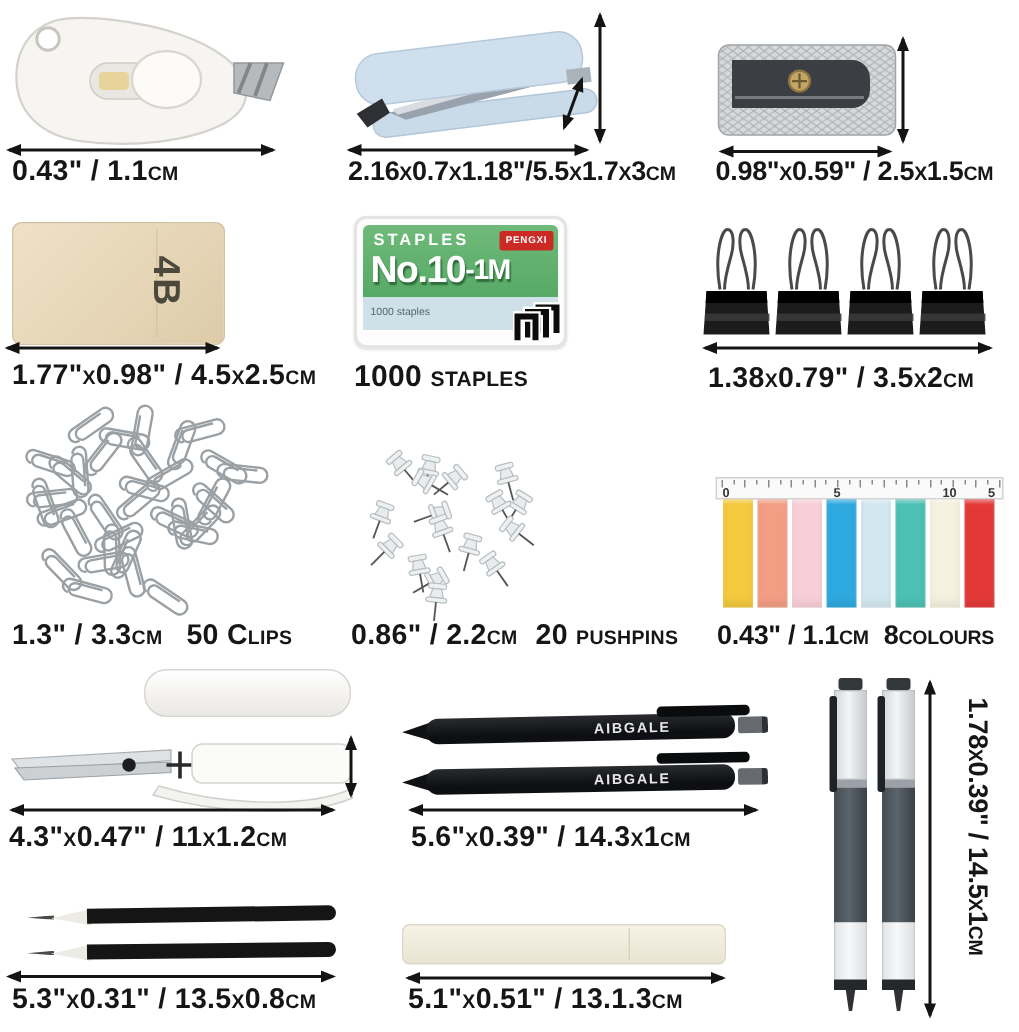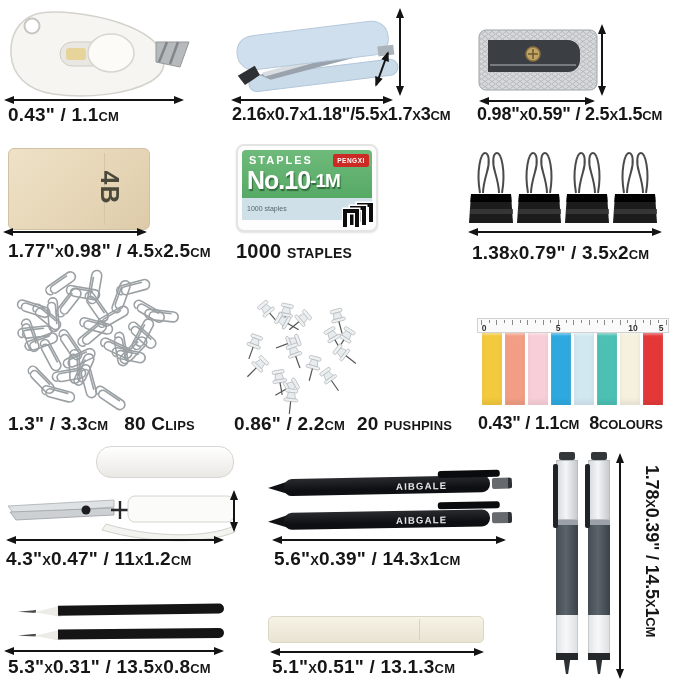--- a/index.html
+++ b/index.html
@@ -225,21 +225,21 @@
         <use href="#pclip" transform="translate(140,32) rotate(6)"></use>
         <use href="#pclip" transform="translate(32,26) rotate(40)"></use>
         <use href="#pclip" transform="translate(90,44) rotate(-30)"></use>
         <use href="#pclip" transform="translate(60,52) rotate(56)"></use>
         <use href="#pclip" transform="translate(108,70) rotate(12)"></use>
         <use href="#pclip" transform="translate(46,96) rotate(-10)"></use>
         <use href="#pclip" transform="translate(74,74) rotate(88)"></use>
       </g>
   </svg>
   <div class="lbl" style="left:8px;top:413px">
-    <span>1.3" / 3.3cm</span><span class="gap"></span><span>80 Clips</span>
+    <span>1.3" / 3.3cm</span><span class="gap"></span><span>50 Clips</span>
   </div>
 
   <svg class="abs" style="left:238px;top:296px;overflow:visible" width="135" height="110" viewBox="0 0 135 110">
     <defs>
       <symbol id="ppin" overflow="visible">
         <rect x="4" y="0" width="12" height="3.5" rx="1.5" fill="#eef1f2" stroke="#b9bec1" stroke-width="0.8"></rect>
         <path d="M7,3.5 h6 l1.5,6 h-9 z" fill="#e8ecee" stroke="#b9bec1" stroke-width="0.8"></path>
         <rect x="3" y="9.5" width="14" height="3" rx="1.5" fill="#eef1f2" stroke="#b9bec1" stroke-width="0.8"></rect>
         <line x1="10" y1="12.5" x2="10" y2="25" stroke="#555" stroke-width="1.2"></line>
       </symbol>

